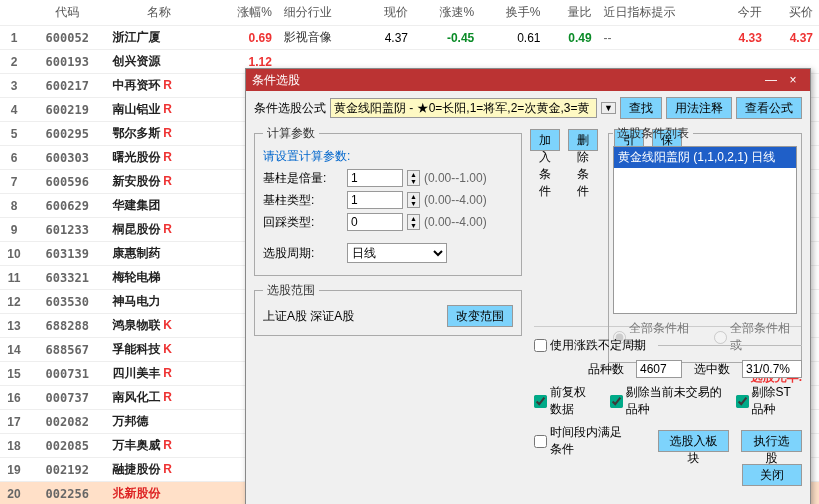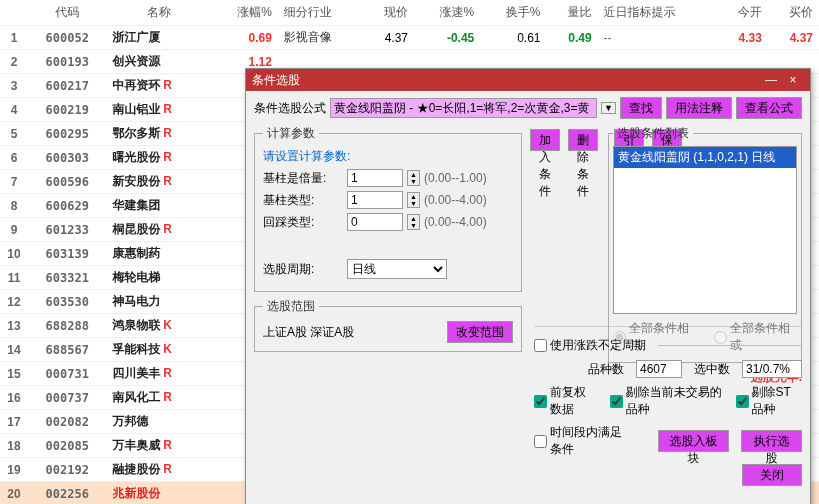--- a/index.html
+++ b/index.html
@@ -18,22 +18,22 @@
 .green { color: #0a8b27 !important; font-weight: bold; }
 .tag { color: #e33; font-weight: bold; display: inline-block; width: 14px; text-align: center; }
 .sel { background: #ffe0c8; }
 
 .dlg { position: absolute; left: 245px; top: 68px; width: 566px; height: 440px; background: #f0f0f0; border: 1px solid #888; box-shadow: 2px 2px 6px rgba(0,0,0,.3); }
 .titlebar { background: #b33; color: #fff; height: 22px; line-height: 22px; padding: 0 6px; display: flex; align-items: center; }
 .titlebar .t { flex: 1; }
 .titlebar .wbtn { width: 22px; text-align: center; cursor: pointer; }
 .dlg-body { padding: 6px 8px; }
 .row1 { display: flex; align-items: center; gap: 4px; margin-bottom: 6px; }
-.row1 input[type=text] { flex: 1; height: 20px; border: 1px solid #999; padding: 0 3px; background: #f0abfc; }
-.btn { background: #d946ef; border: 1px solid #999; padding: 2px 8px; height: 22px; cursor: pointer; font-size: 12px; }
+.row1 input[type=text] { flex: 1; height: 20px; border: 1px solid #999; padding: 0 3px; background: #fef9c3; }
+.btn { background: #7dd3fc; border: 1px solid #999; padding: 2px 8px; height: 22px; cursor: pointer; font-size: 12px; }
 fieldset { border: 1px solid #aaa; padding: 6px 8px 8px; margin-bottom: 6px; }
 legend { padding: 0 4px; color: #333; }
 .param { display: flex; align-items: center; gap: 4px; margin: 4px 0; }
 .param label { width: 80px; }
 .param input[type=text] { width: 56px; height: 18px; border: 1px solid #999; text-align: left; padding: 0 3px; }
 .spin { display: inline-flex; flex-direction: column; border: 1px solid #999; }
 .spin span { font-size: 7px; line-height: 7px; padding: 0 2px; background: #eee; cursor: pointer; }
 .hint { color: #666; }
 select { border: 1px solid #999; height: 20px; background: #fff; }
 
@@ -398,21 +398,21 @@
           </div>
           <div class="param">
             <label>回踩类型:</label>
             <input type="text" value="0" style="">
             <span class="spin">
                 <span>▲</span>
                 <span>▼</span>
               </span>
             <span class="hint">(0.00--4.00)</span>
           </div>
-          <div class="param" style="margin-top:28px">
+          <div class="param" style="margin-top:12px">
             <label>选股周期:</label>
             <select style="width:100px"><option>日线</option></select>
           </div>
         </fieldset>
         <fieldset>
           <legend>选股范围</legend>
           <div style="display:flex;align-items:center;gap:8px">
             <span>上证A股 深证A股</span>
             <span style="flex:1"></span>
             <button class="btn">改变范围</button>

